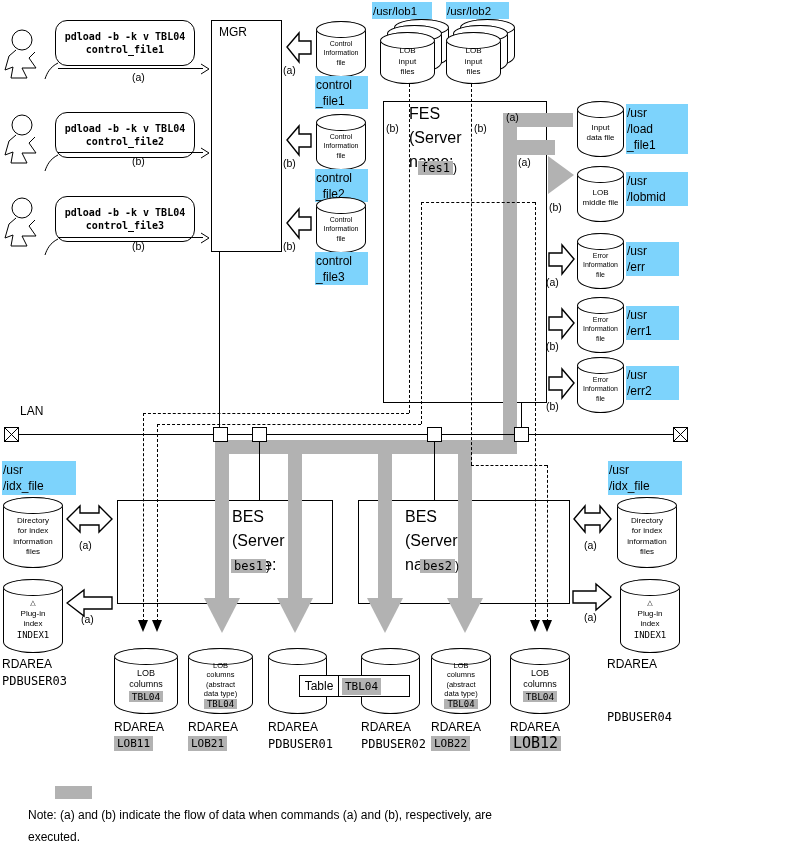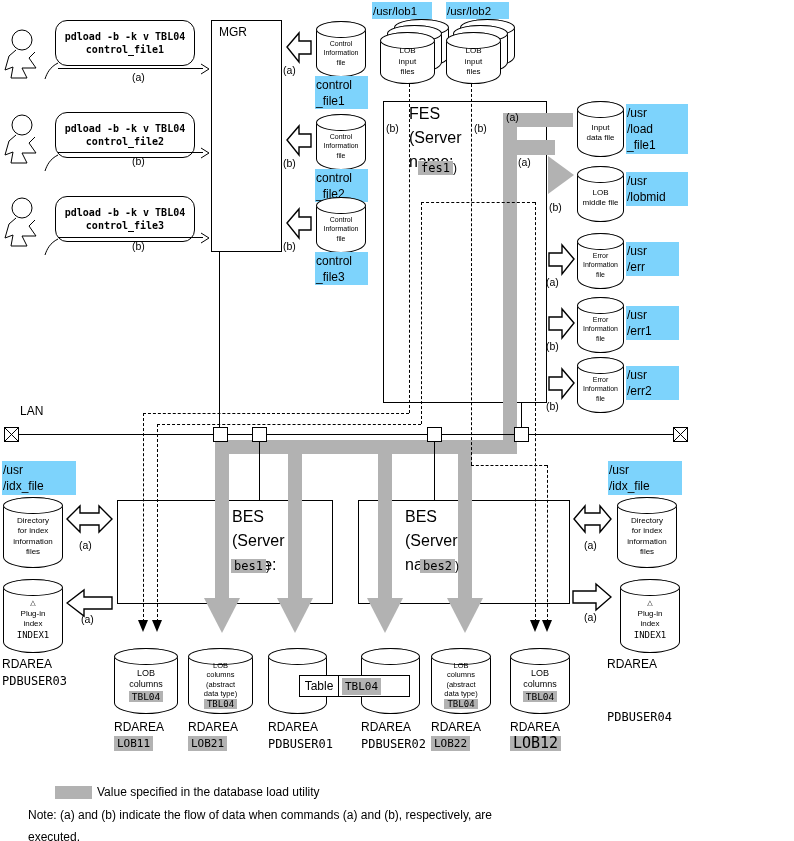--- a/index.html
+++ b/index.html
@@ -377,17 +377,16 @@
   <div class="abs t11" style="left:268px;top:720px">RDAREA</div>
   <div class="abs mono t11" style="left:268px;top:737px">PDBUSER01</div>
   <div class="abs t11" style="left:361px;top:720px">RDAREA</div>
   <div class="abs mono t11" style="left:361px;top:737px">PDBUSER02</div>
   <div class="abs t11" style="left:431px;top:720px">RDAREA</div>
   <span class="chip abs" style="left:431px;top:736px;font-size:11px;line-height:15px">LOB22</span>
   <div class="abs t11" style="left:510px;top:720px">RDAREA</div>
   <span class="chip abs" style="left:510px;top:736px;font-size:15px;line-height:15px">LOB12</span>
 
   <div class="gray abs" style="left:55px;top:786px;width:37px;height:13px"></div>
-  <div class="abs t12" style="left:97px;top:785px">Value specified in the database load utility</div>
   <div class="abs t12 pre" style="left:28px;top:804px;width:620px;line-height:22px">Note: (a) and (b) indicate the flow of data when commands (a) and (b), respectively, are
 executed.</div>
 
 </div>
 
 </body></html>

